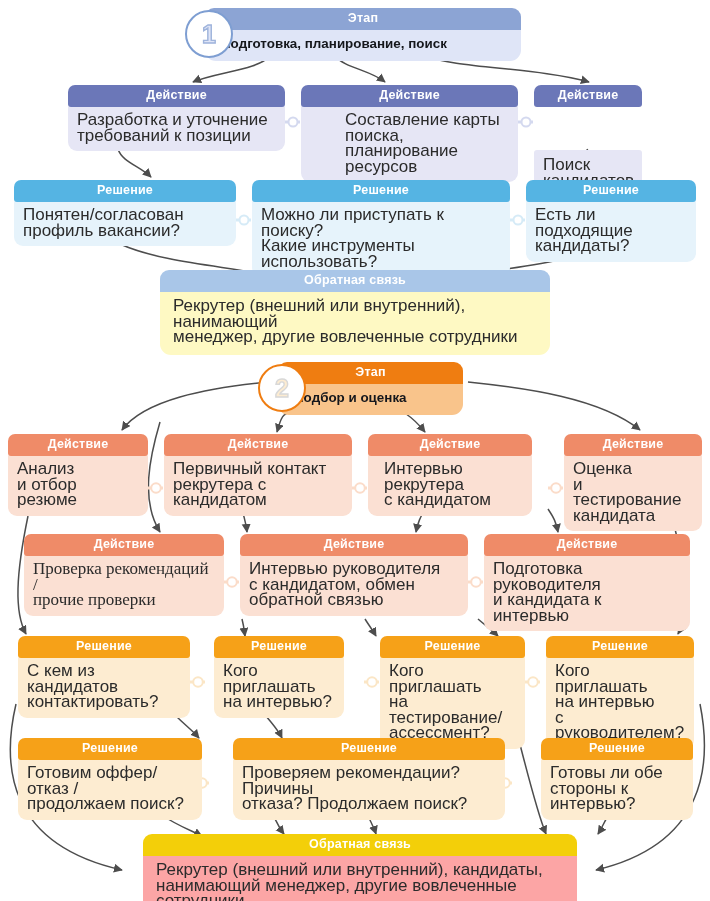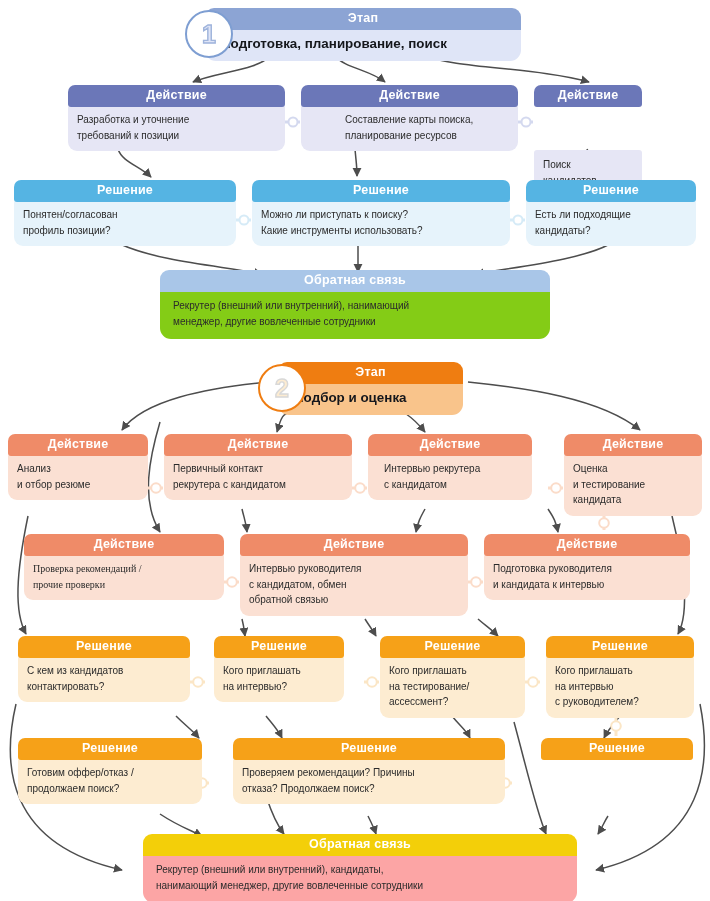--- a/index.html
+++ b/index.html
@@ -9,35 +9,35 @@
   svg.links{position:absolute;left:0;top:0;width:710px;height:901px;pointer-events:none;}
 
   
   .node{position:absolute;box-sizing:border-box;}
   .node .hdr{
     font-size:12.5px;font-weight:bold;color:#ffffff;text-align:center;
     line-height:17px;padding:2px 6px 3px;border-radius:7px 7px 3px 3px;
     letter-spacing:.2px;position:relative;z-index:3;
   }
   .node .body{
-    font-size:10px;color:#2b2b2b;line-height:15.5px;
+    font-size:17px;color:#2b2b2b;line-height:15.5px;
     padding:7px 9px 8px;border-radius:3px 3px 9px 9px;position:relative;z-index:2;
     margin-top:-2px;
   }
 
   
   .s1-stage .hdr{background:#8ca4d4;border-radius:9px 9px 0 0;color:#fff;}
   .s1-stage .body{background:#dfe5f7;color:#15171c;font-weight:bold;font-size:13.4px;
                   border-radius:0 0 11px 11px;padding:8px 12px 9px 16px;}
   .s1-action .hdr{background:#6b77b8;}
   .s1-action .body{background:#e6e6f5;}
   .s1-dec .hdr{background:#55b4e3;}
   .s1-dec .body{background:#e6f3fb;}
   .s1-fb .hdr{background:#a9c6e8;border-radius:9px 9px 0 0;}
-  .s1-fb .body{background:#84cc16;border-radius:0 0 11px 11px;}
+  .s1-fb .body{background:#fef9c3;border-radius:0 0 11px 11px;}
 
   
   .s2-stage .hdr{background:#ef7d11;border-radius:9px 9px 0 0;}
   .s2-stage .body{background:#f9c48b;color:#15171c;font-weight:bold;font-size:13.4px;
                   border-radius:0 0 11px 11px;padding:8px 12px 9px 16px;}
   .s2-action .hdr{background:#ef8b68;}
   .s2-action .body{background:#fbe0d3;}
   .s2-dec .hdr{background:#f6a118;}
   .s2-dec .body{background:#fdecd1;}
   .s2-fb .hdr{background:#f3cf09;border-radius:9px 9px 0 0;}
@@ -181,21 +181,21 @@
   </div>
   <div class="node s1-action" style="left:534px;top:81px;width:108px;">
     <div class="hdr">Действие</div>
     <div class="body" style="white-space:pre-line;margin-top:43px;">Поиск
 кандидатов</div>
   </div>
 
   <div class="node s1-dec" style="left:14px;top:176px;width:222px;">
     <div class="hdr">Решение</div>
     <div class="body" style="white-space:pre-line;">Понятен/согласован
-профиль позиции?</div>
+профиль вакансии?</div>
   </div>
   <div class="node s1-dec" style="left:252px;top:176px;width:258px;">
     <div class="hdr">Решение</div>
     <div class="body" style="white-space:pre-line;">Можно ли приступать к поиску?
 Какие инструменты использовать?</div>
   </div>
   <div class="node s1-dec" style="left:526px;top:176px;width:170px;">
     <div class="hdr">Решение</div>
     <div class="body" style="white-space:pre-line;">Есть ли подходящие
 кандидаты?</div>
@@ -280,20 +280,22 @@
     <div class="body" style="white-space:pre-line;">Готовим оффер/отказ /
 продолжаем поиск?</div>
   </div>
   <div class="node s2-dec" style="left:233px;top:734px;width:272px;">
     <div class="hdr">Решение</div>
     <div class="body" style="white-space:pre-line;">Проверяем рекомендации? Причины
 отказа? Продолжаем поиск?</div>
   </div>
   <div class="node s2-dec" style="left:541px;top:734px;width:152px;">
     <div class="hdr">Решение</div>
+    <div class="body" style="white-space:pre-line;">Готовы ли обе
+стороны к интервью?</div>
   </div>
 
   <div class="node s2-fb" style="left:143px;top:830px;width:434px;">
     <div class="hdr">Обратная связь</div>
     <div class="body" style="white-space:pre-line;padding:8px 13px 10px;">Рекрутер (внешний или внутренний), кандидаты,
 нанимающий менеджер, другие вовлеченные сотрудники</div>
   </div>
 
 </div>
 

